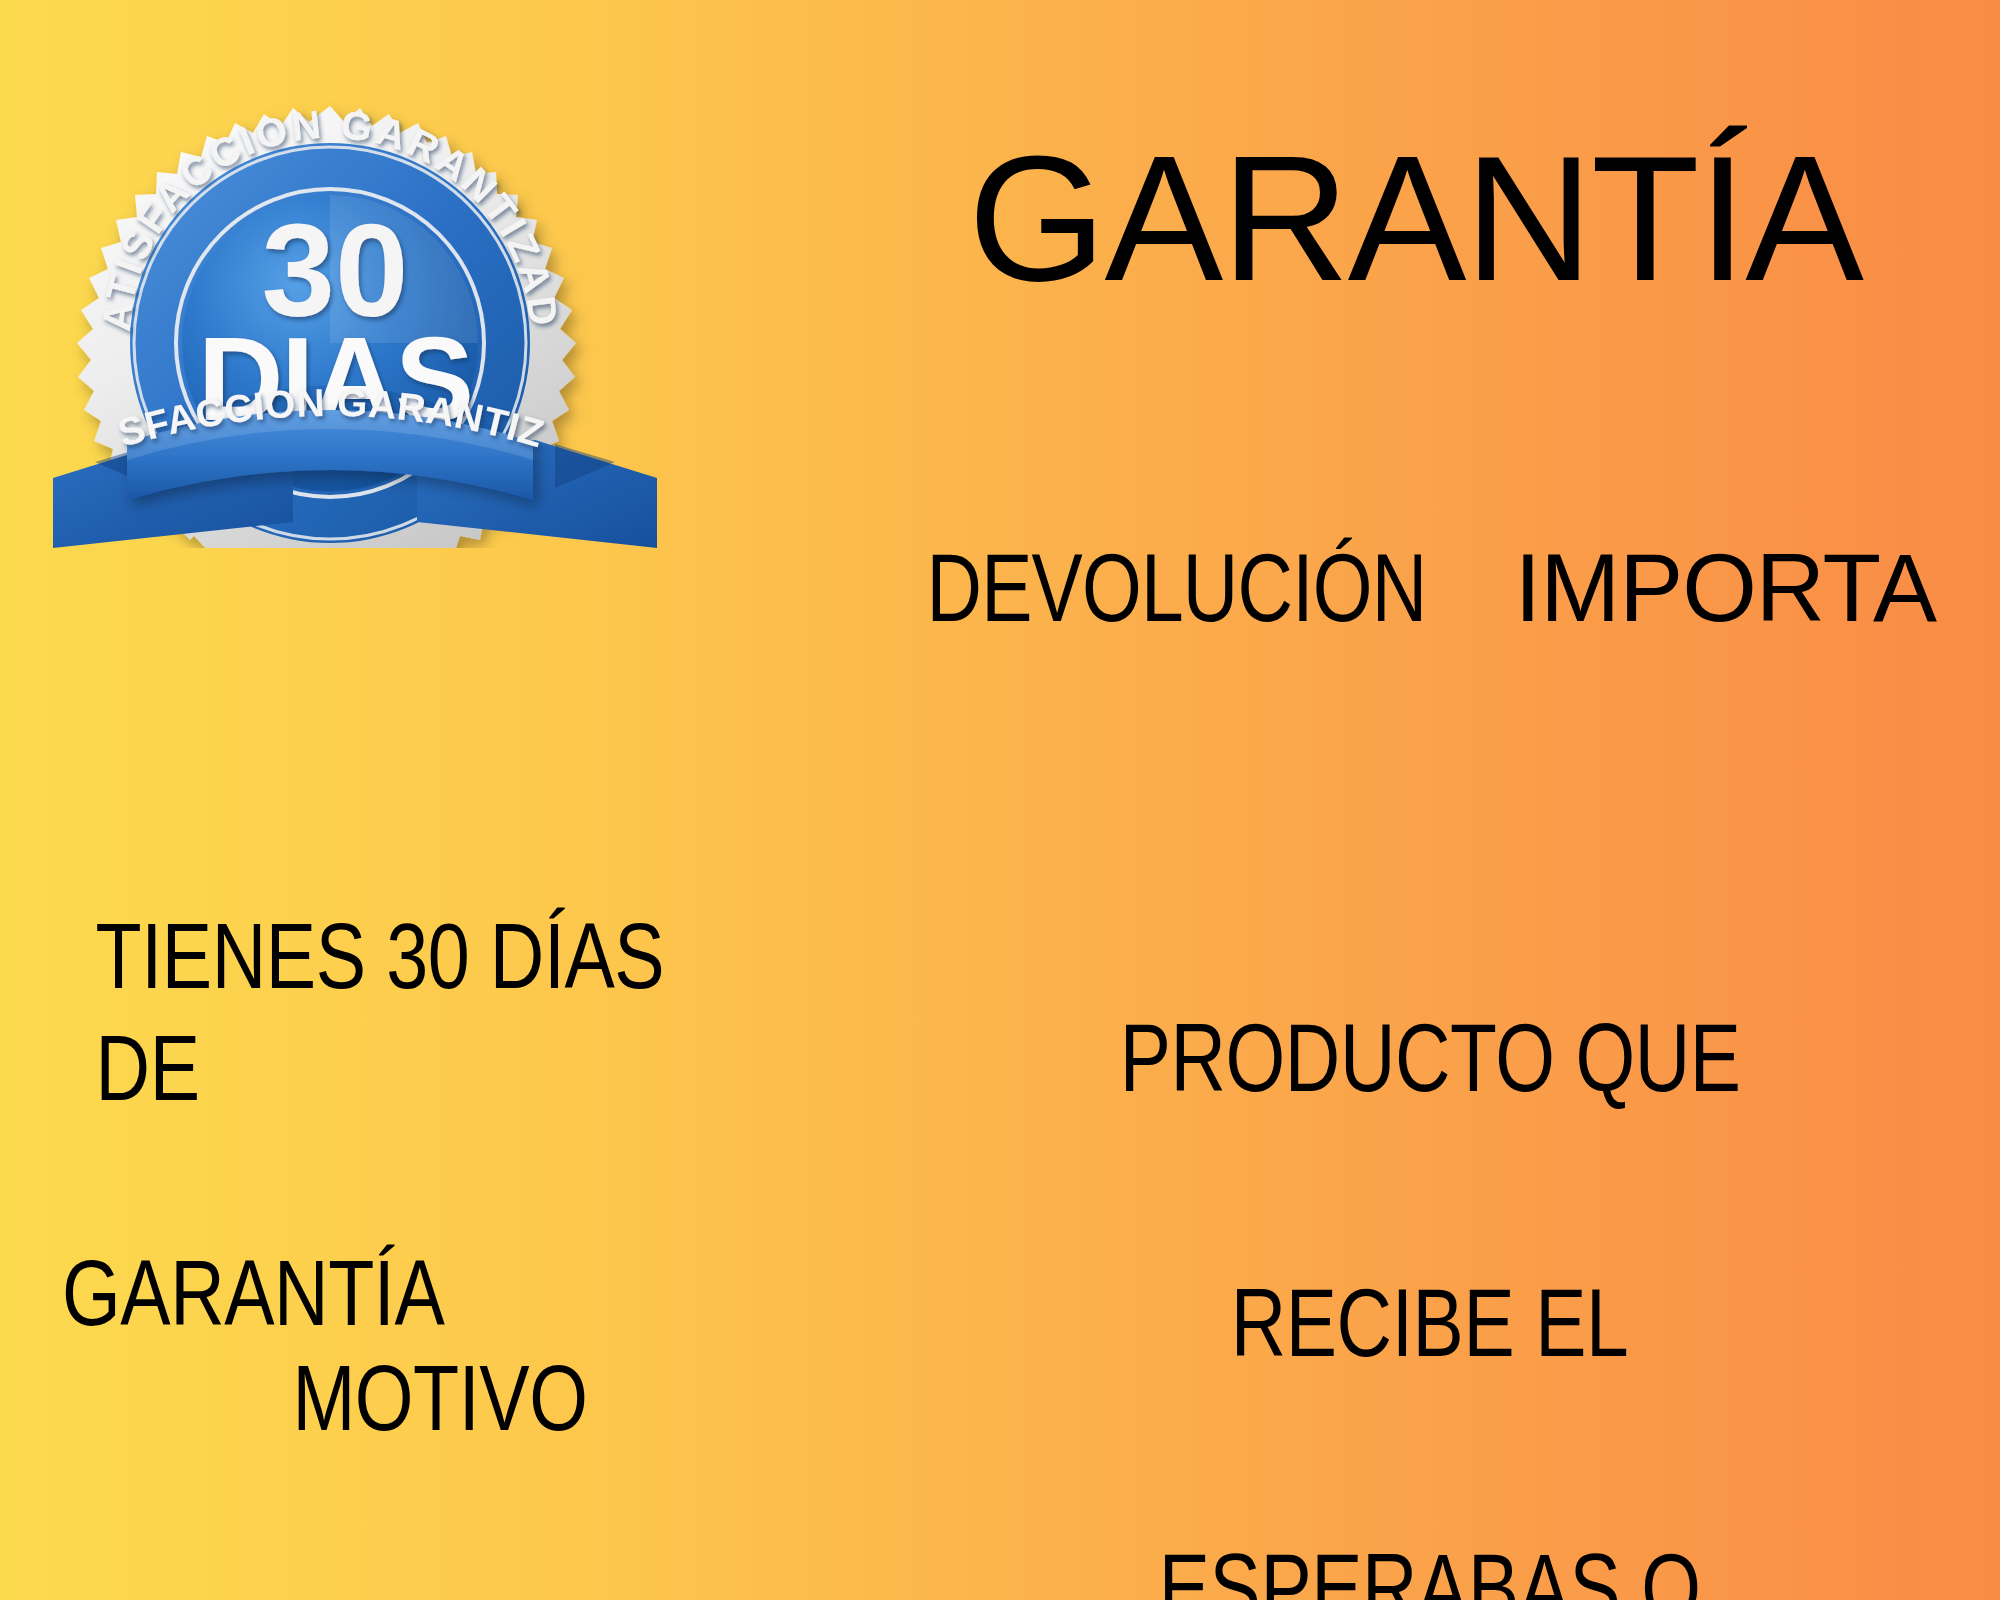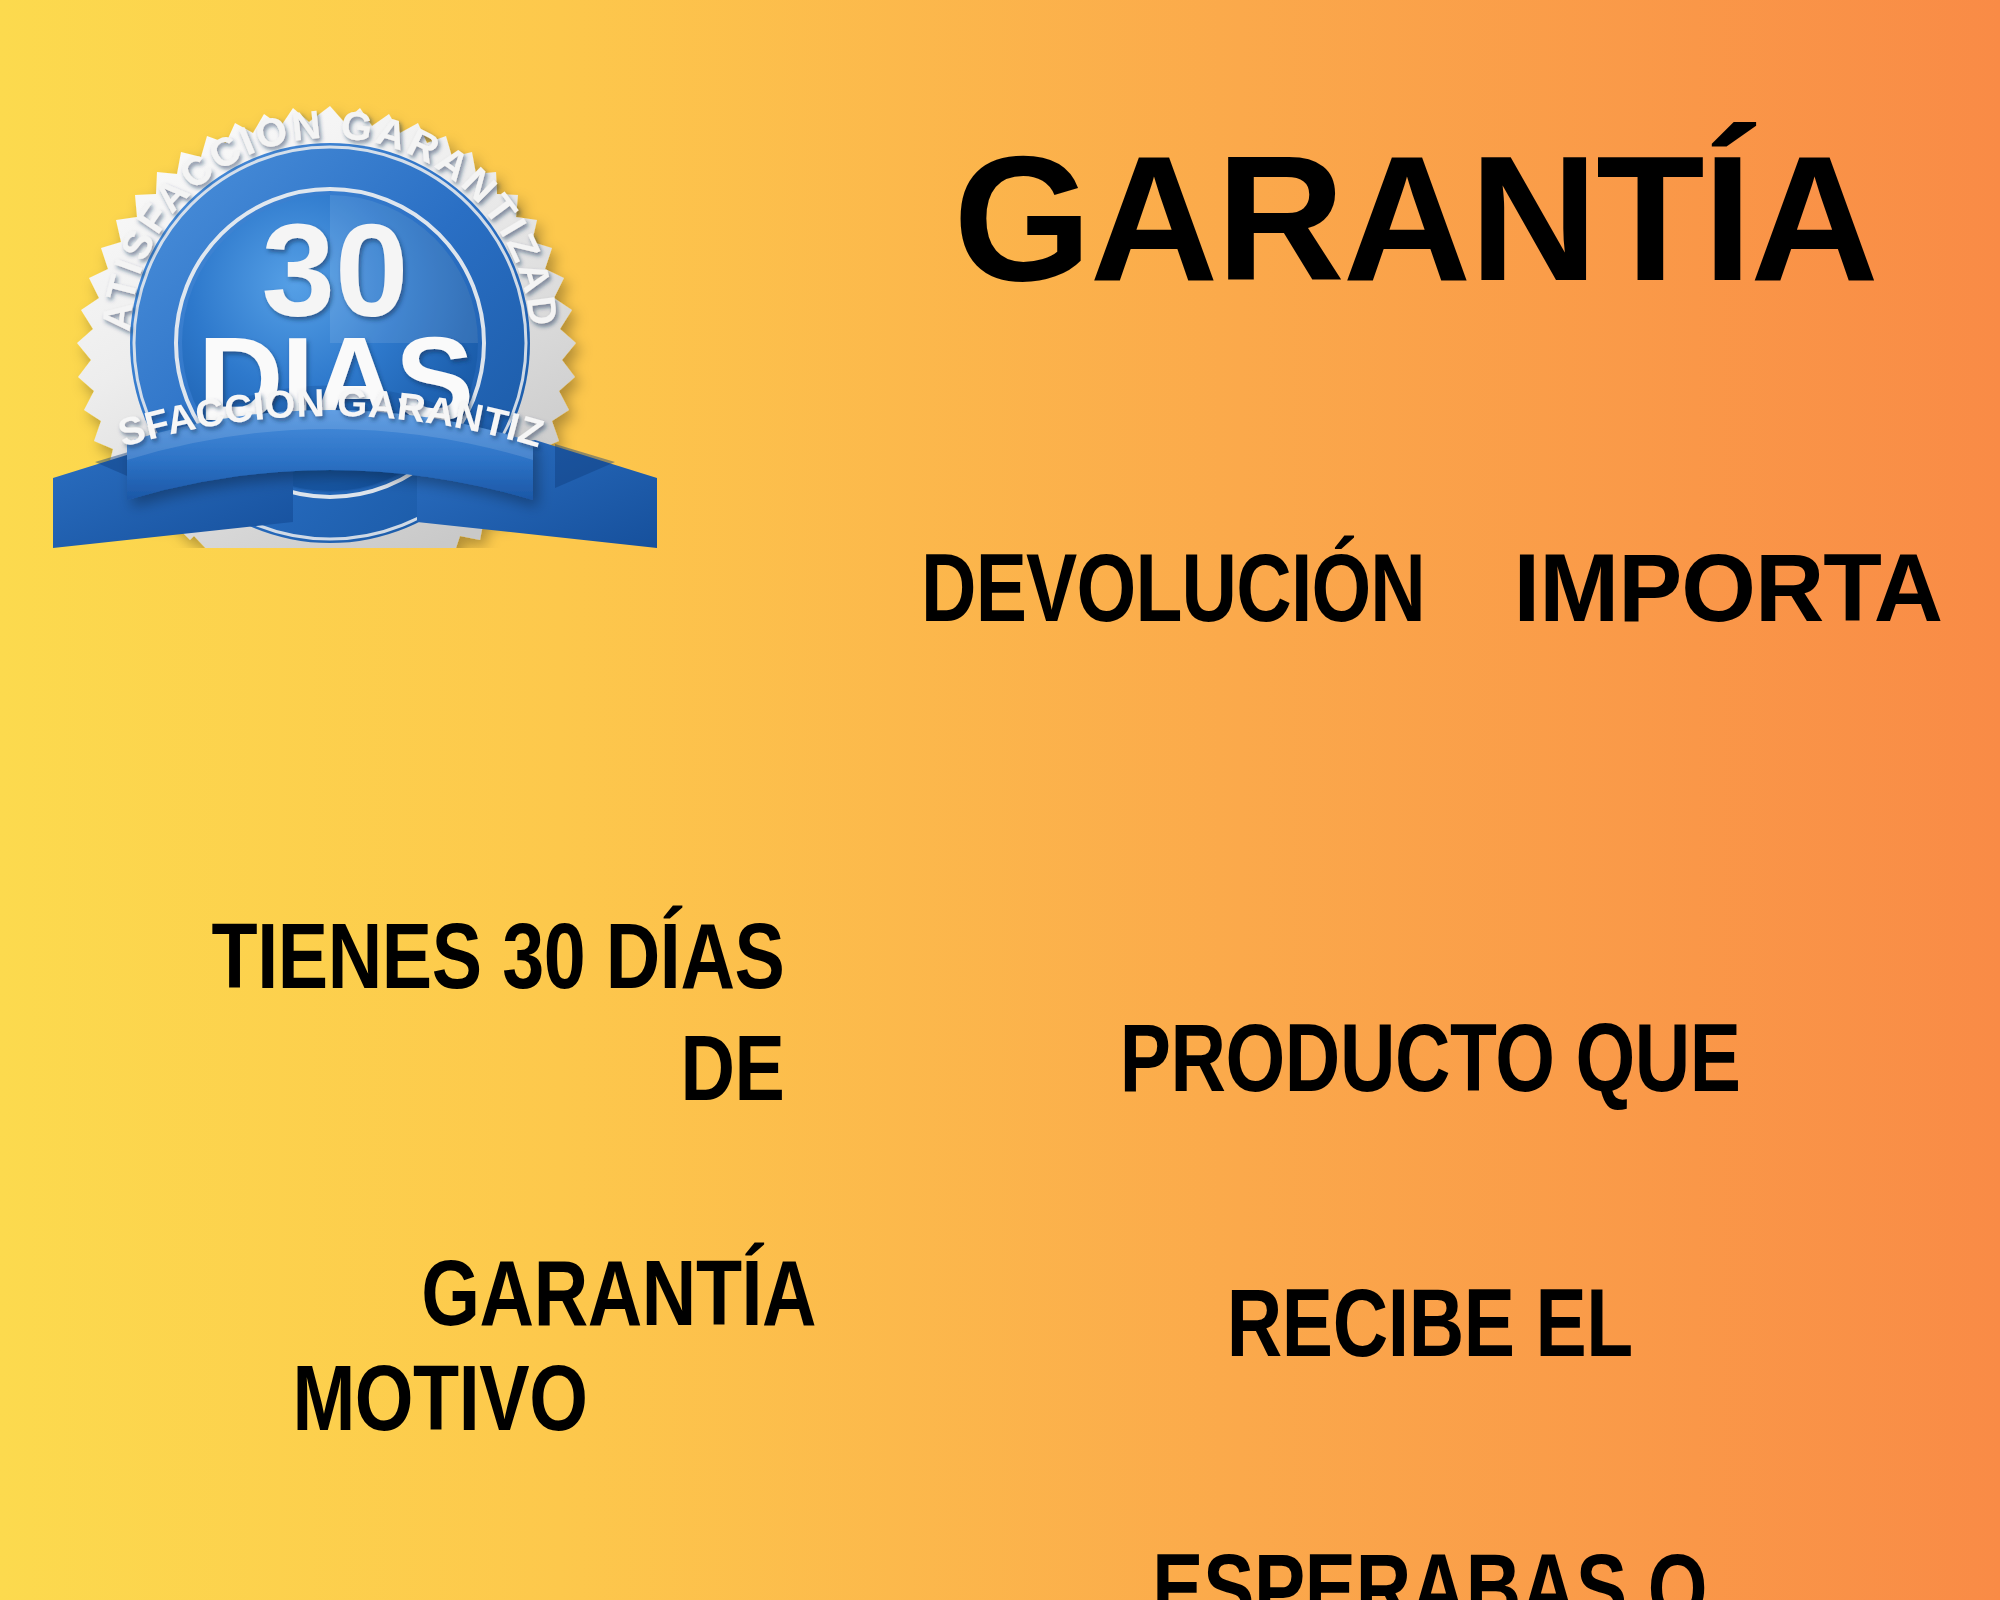--- a/index.html
+++ b/index.html
@@ -23,21 +23,21 @@
     top: 48px;
     width: 640px;
     height: 500px;
   }
   #badge-svg { display: block; width: 640px; height: 500px; }
 
   
   .txt {
     position: absolute;
     color: #000000;
-    font-weight: 700;
+    font-weight: 400;
     line-height: 1.0;
     white-space: pre-line;
     letter-spacing: -0.5px;
   }
 
   #headline {
     left: 860px;
     top: 130px;
     width: 1110px;
     text-align: center;
@@ -57,21 +57,21 @@
   #subhead .cond {
     display: inline-block;
     transform: scaleX(0.80);
     transform-origin: center;
   }
 
   #left-block-1 {
     left: 20px;
     top: 788px;
     width: 840px;
-    text-align: right;
+    text-align: left;
     font-size: 92px;
     line-height: 1.22;
   }
   #left-block-2 {
     left: 20px;
     top: 1230px;
     width: 840px;
     text-align: center;
     font-size: 92px;
     line-height: 1.22;

